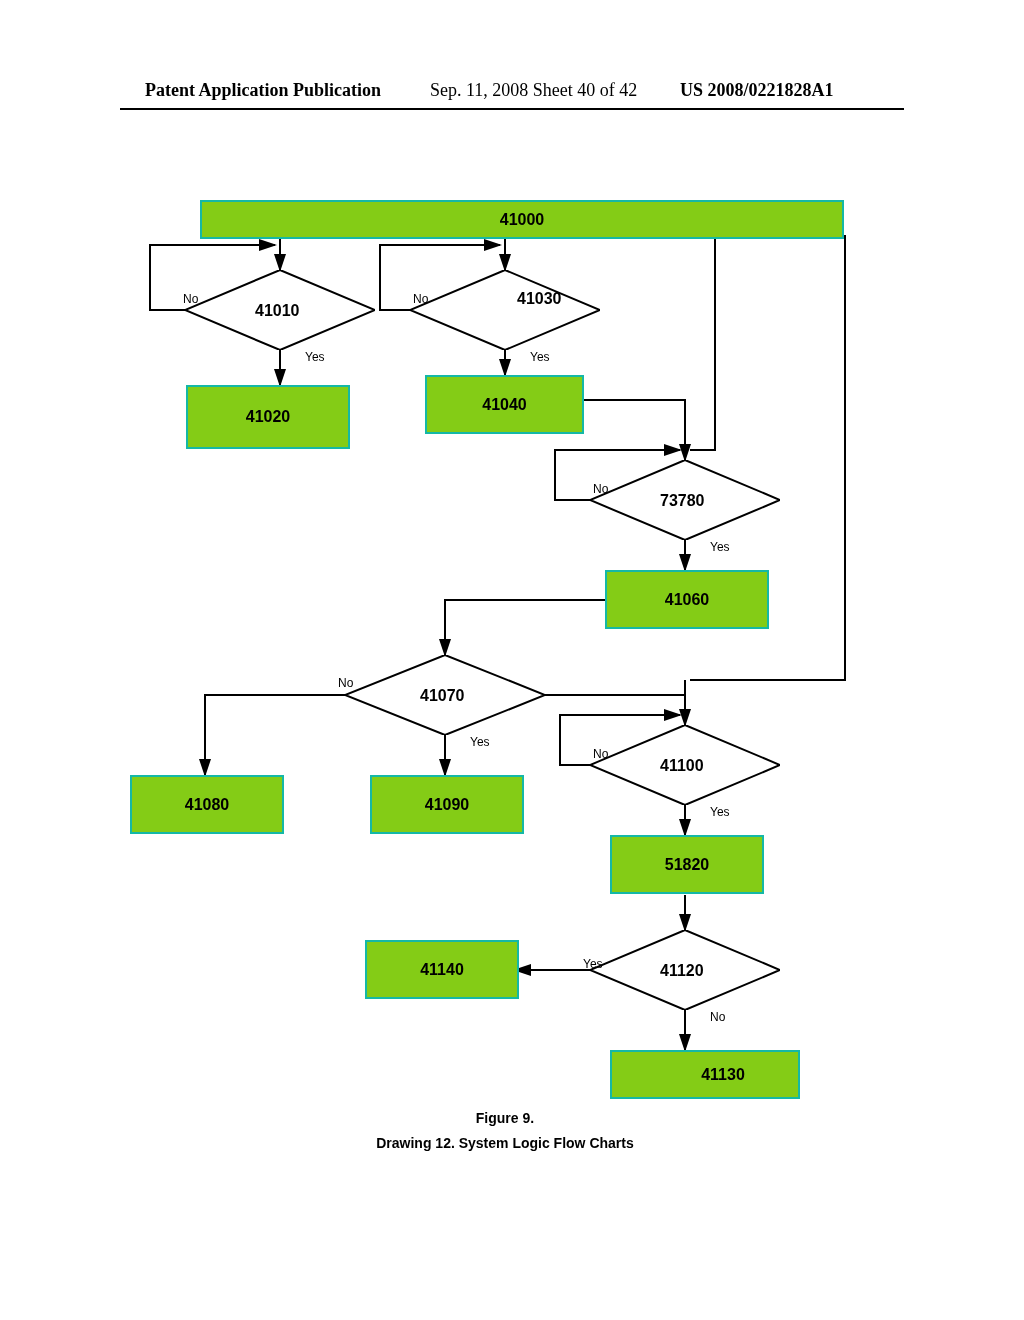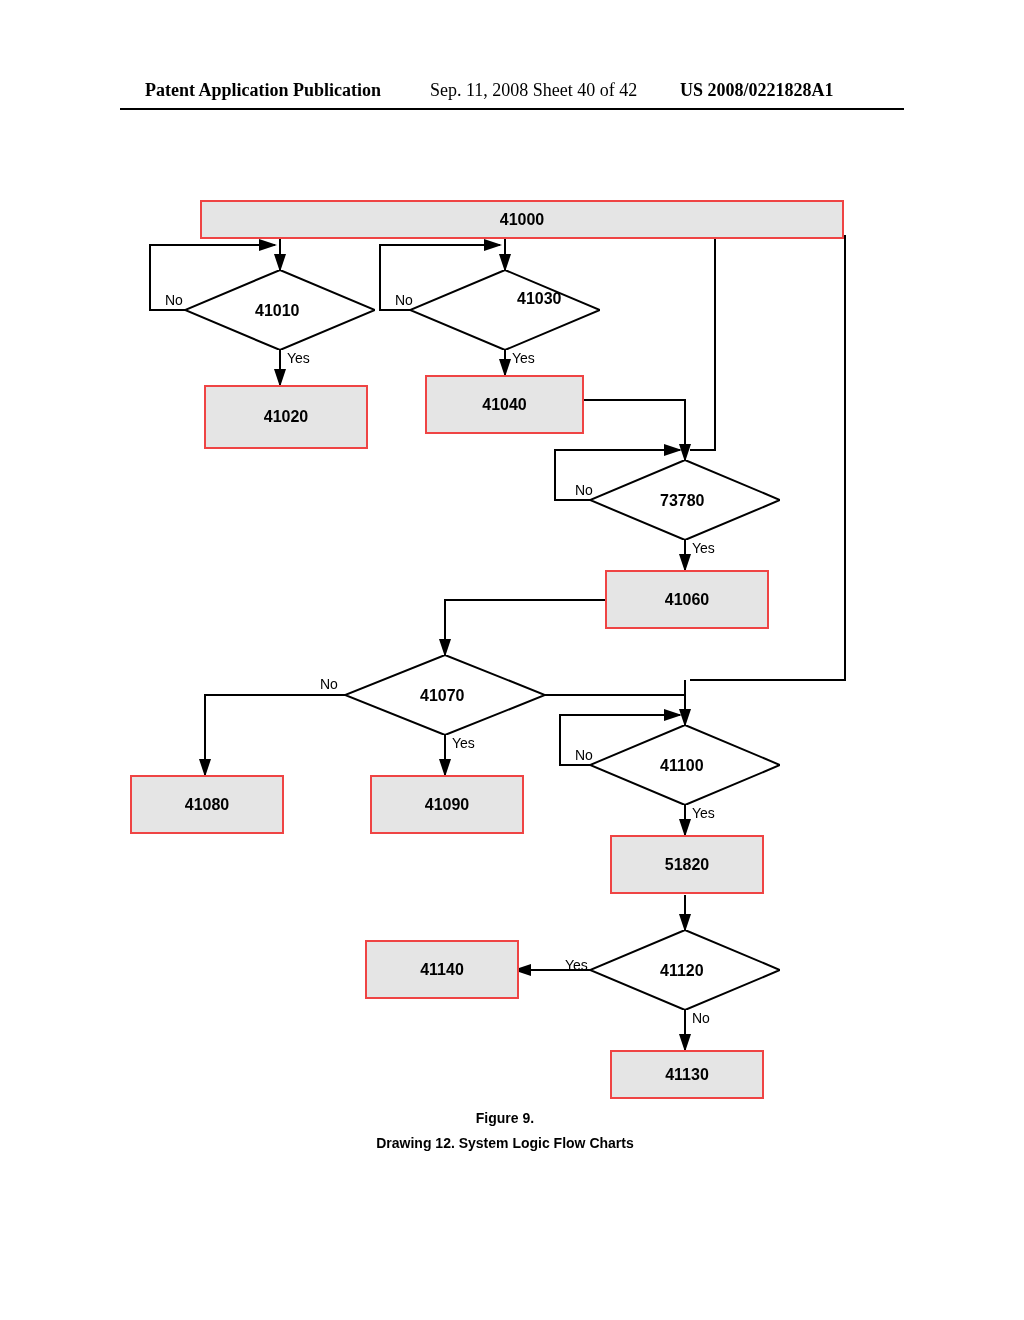--- a/index.html
+++ b/index.html
@@ -28,22 +28,22 @@
   }
   .canvas {
     position: absolute;
     top: 200px;
     left: 145px;
     width: 720px;
     height: 965px;
   }
   .rect {
     position: absolute;
-    border: 2px solid #ef4444;
-    background: #e5e5e5;
+    border: 2px solid #14b8a6;
+    background: #84cc16;
     display: flex;
     align-items: center;
     justify-content: center;
     font-family: Arial, sans-serif;
     font-weight: bold;
     font-size: 16px;
   }
   .diamond {
     position: absolute;
   }
@@ -52,21 +52,22 @@
     position: absolute;
     font-family: Arial, sans-serif;
     font-weight: bold;
     font-size: 16px;
     text-align: center;
     pointer-events: none;
   }
   .small {
     position: absolute;
     font-family: Arial, sans-serif;
-    font-size: 14px;
+    font-size: 12px;
+    margin-left: 18px;
   }
   .caption {
     position: absolute;
     width: 100%;
     text-align: center;
     font-family: Arial, sans-serif;
     font-weight: bold;
     font-size: 14px;
   }
   svg.arrows {
@@ -154,21 +155,21 @@
 
   <div class="diamond" style="left:265px; top:70px;">
     <svg width="190" height="80">
         <polygon points="95,0 190,40 95,80 0,40" fill="#fff" stroke="#000" stroke-width="2"></polygon>
       </svg>
   </div>
   <div class="dlabel" style="left:335px; top:90px;margin-left:37px;">41030</div>
   <div class="small" style="left:250px; top:92px;">No</div>
   <div class="small" style="left:367px; top:150px;">Yes</div>
 
-  <div class="rect" style="left:59px; top:185px; width:160px; height:60px;">
+  <div class="rect" style="left:41px; top:185px; width:160px; height:60px;">
     <span>41020</span>
   </div>
 
   <div class="rect" style="left:280px; top:175px; width:155px; height:55px;">
     <span>41040</span>
   </div>
 
   <div class="diamond" style="left:445px; top:260px;">
     <svg width="190" height="80">
         <polygon points="95,0 190,40 95,80 0,40" fill="#fff" stroke="#000" stroke-width="2"></polygon>
@@ -218,19 +219,19 @@
       </svg>
   </div>
   <div class="dlabel" style="left:515px; top:762px;">41120</div>
   <div class="small" style="left:420px; top:757px;">Yes</div>
   <div class="small" style="left:547px; top:810px;">No</div>
 
   <div class="rect" style="left:220px; top:740px; width:150px; height:55px;">
     <span>41140</span>
   </div>
 
-  <div class="rect" style="left:465px; top:850px; width:150px; height:45px;">
+  <div class="rect" style="left:465px; top:850px; width:150px; height:45px;padding-left:36px;">
     <span>41130</span>
   </div>
 
   <div class="caption" style="top:910px;">Figure 9.</div>
   <div class="caption" style="top:935px;">Drawing 12. System Logic Flow Charts</div>
 </div>
 
 </body></html>

